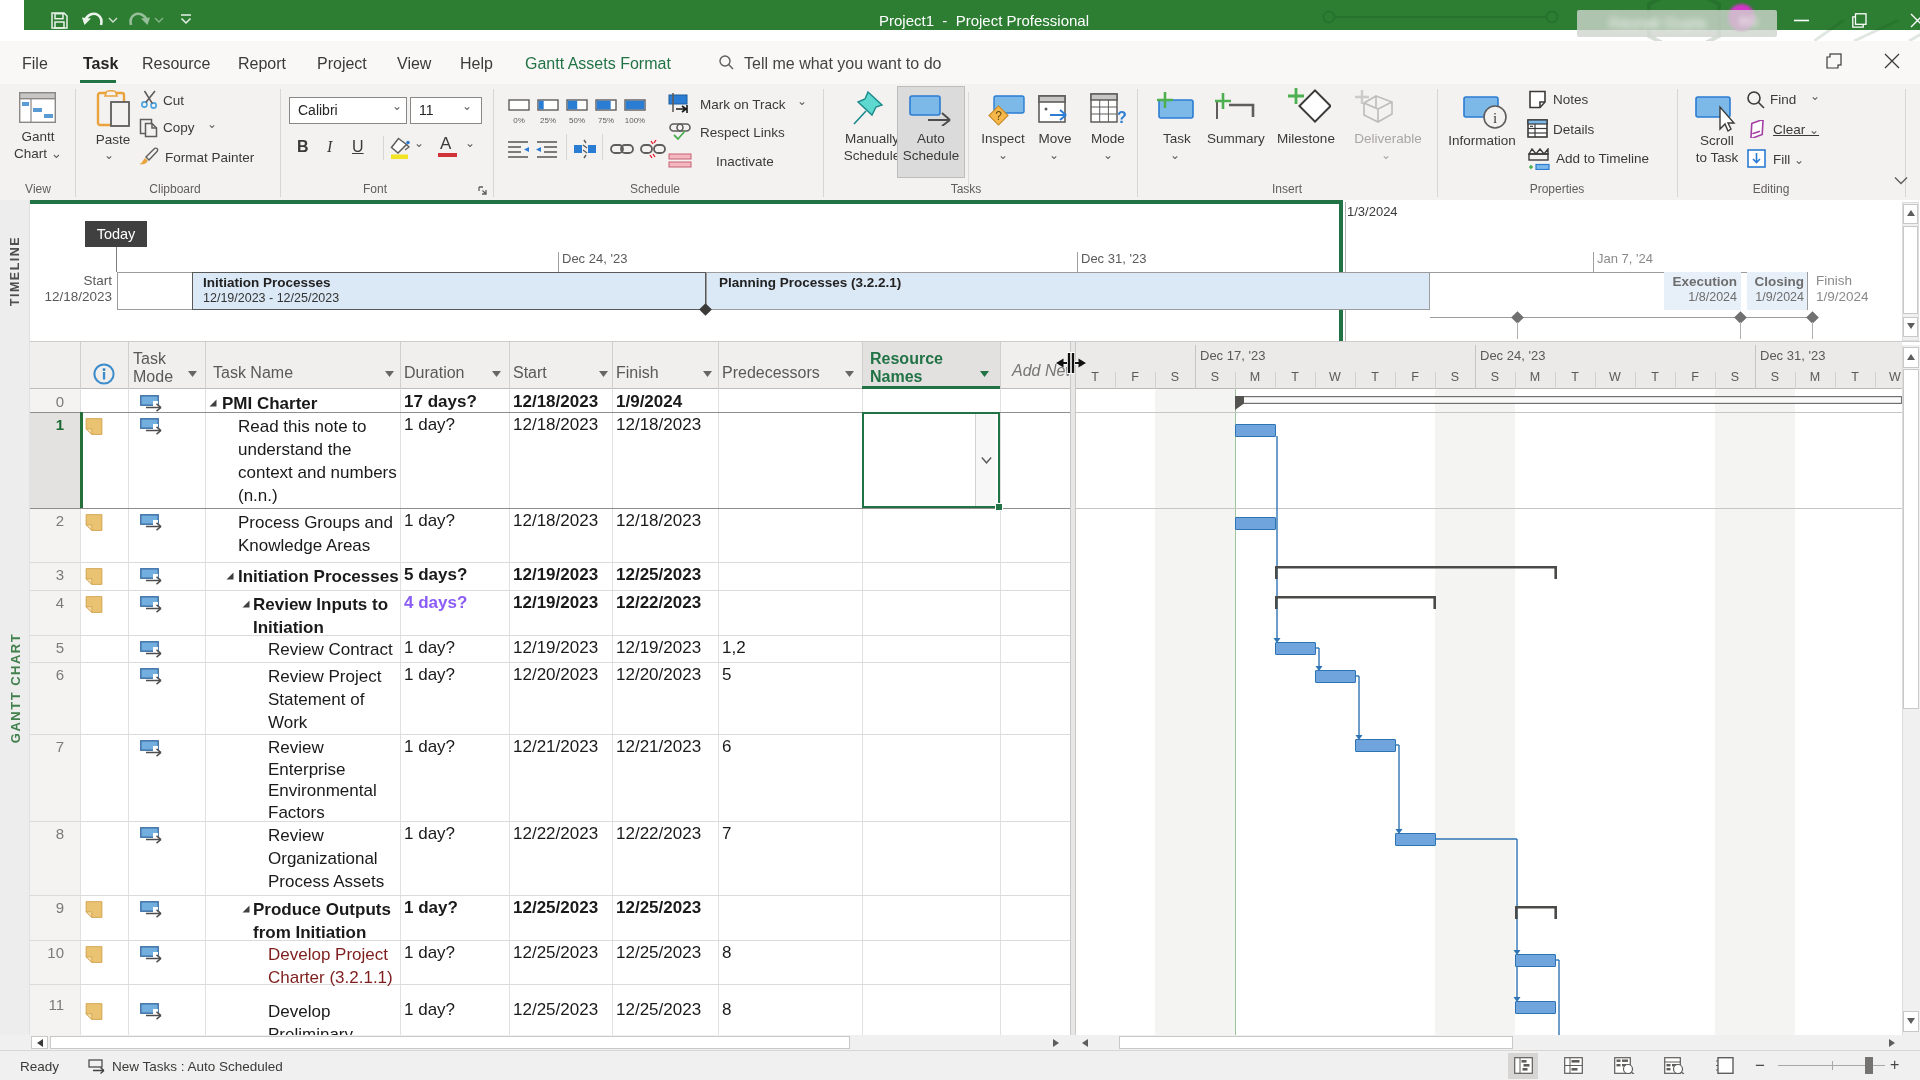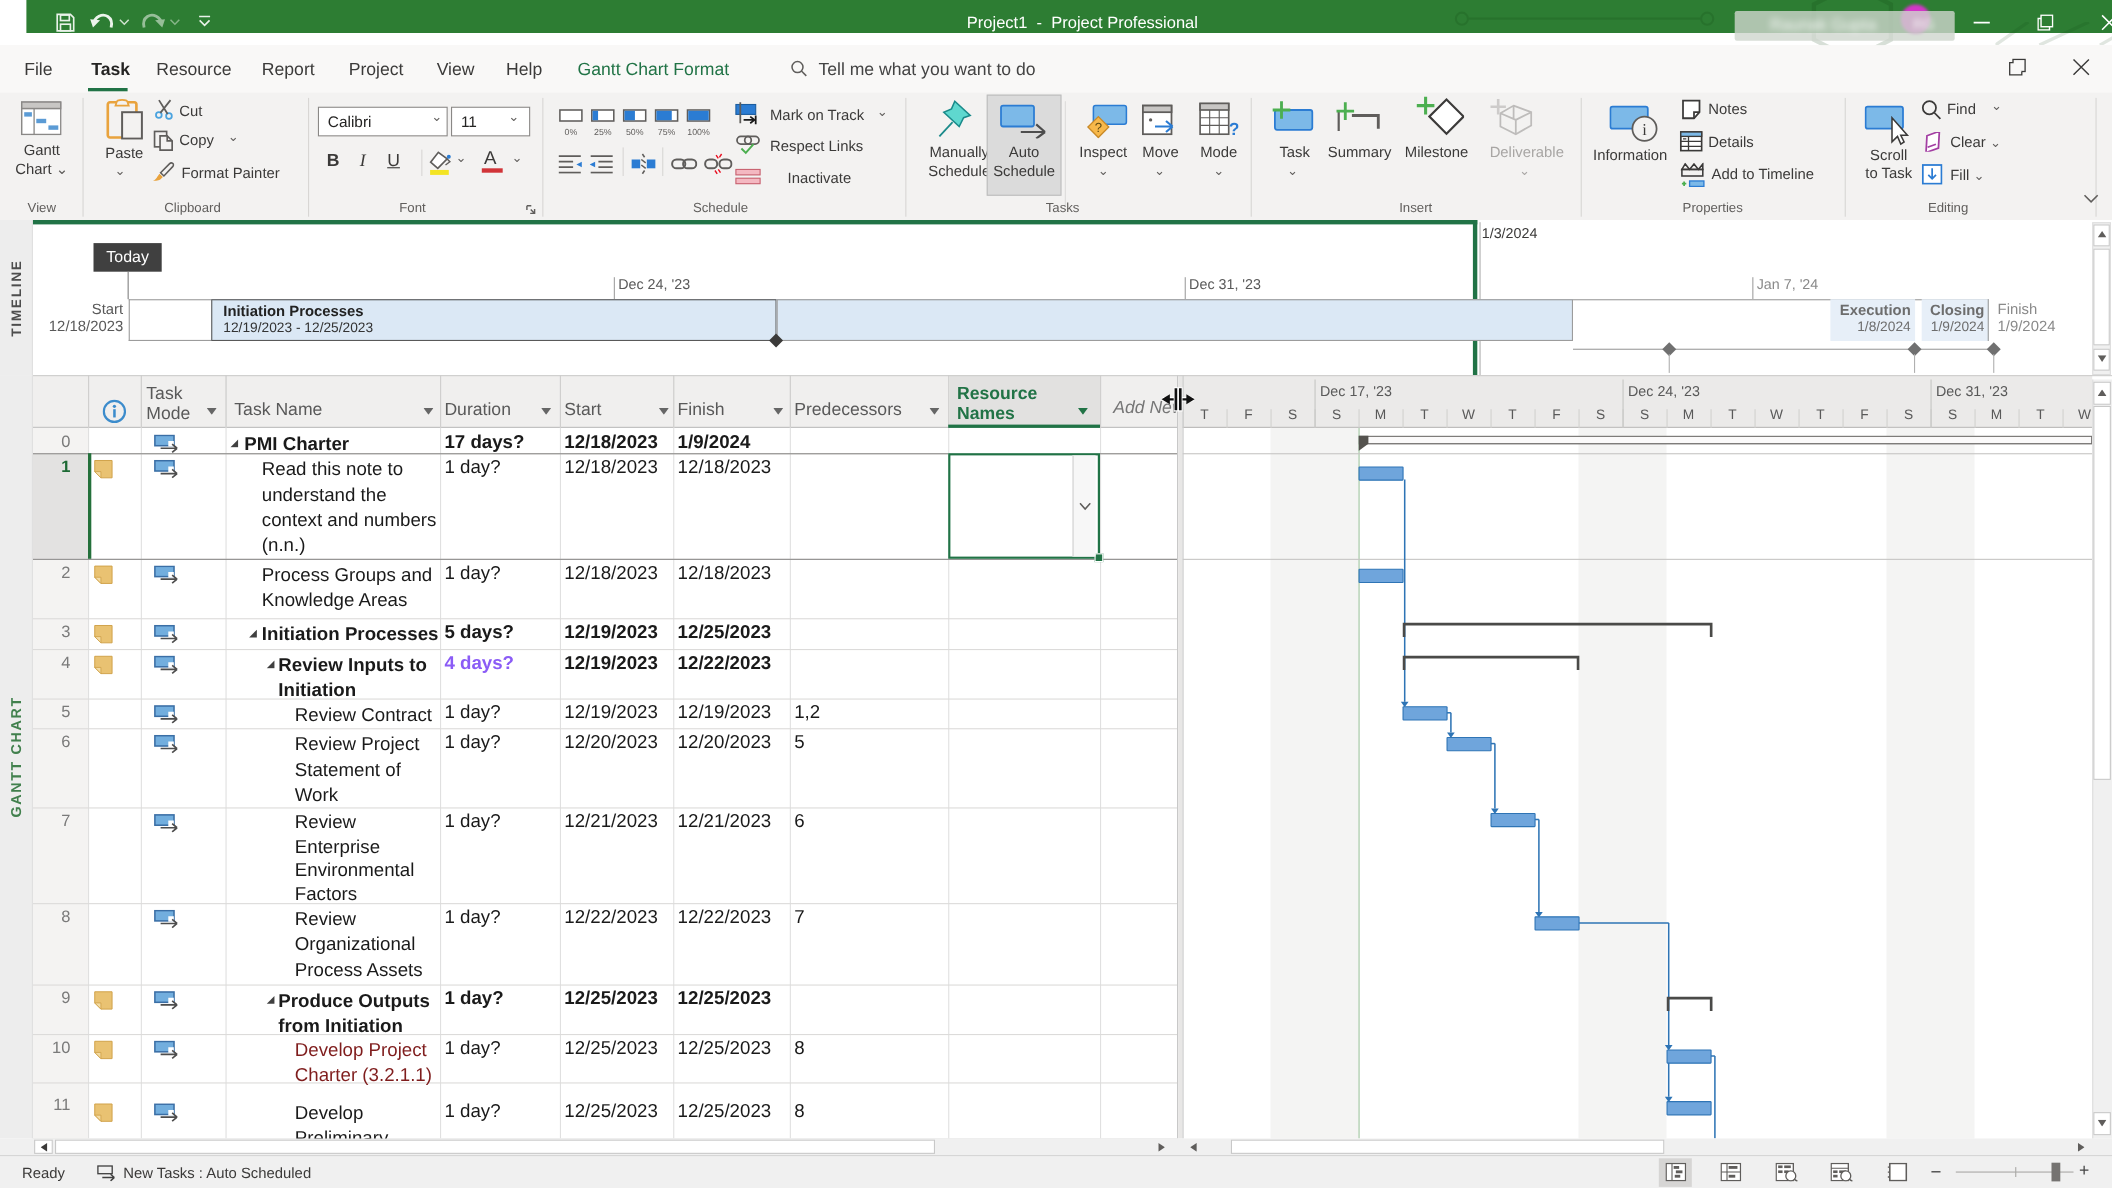--- a/index.html
+++ b/index.html
@@ -87,21 +87,21 @@
   </div>
   <div id="menurow">
     <div class="menuitem" style="left:22px;">File</div>
     <div class="menuitem" style="left:83px;font-weight:bold;color:#252423;">Task</div>
     <div class="abs" style="left:80px;top:39px;width:36px;height:3px;background:#217346;"></div>
     <div class="menuitem" style="left:142px;">Resource</div>
     <div class="menuitem" style="left:238px;">Report</div>
     <div class="menuitem" style="left:317px;">Project</div>
     <div class="menuitem" style="left:397px;">View</div>
     <div class="menuitem" style="left:460px;">Help</div>
-    <div class="menuitem" style="left:525px;color:#217346;">Gantt Chart Format</div>
+    <div class="menuitem" style="left:525px;color:#217346;">Gantt Assets Format</div>
     <svg class="abs" style="left:718px;top:13px;" width="17" height="17" viewBox="0 0 17 17">
         <circle cx="7" cy="7" r="5" fill="none" stroke="#605e5c" stroke-width="1.4"></circle>
         <line x1="10.6" y1="10.6" x2="15" y2="15" stroke="#605e5c" stroke-width="1.4"></line>
       </svg>
     <div class="menuitem" style="left:744px;color:#444;">Tell me what you want to do</div>
     <svg class="abs" style="left:1826px;top:12px;" width="16" height="16" viewBox="0 0 16 16">
         <rect x="4" y="1" width="11" height="11" fill="none" stroke="#3b3a39" stroke-width="1.2"></rect>
         <path d="M4 4 H1 V15 H12 V12" fill="#f9f8f7" stroke="#3b3a39" stroke-width="1.2"></path>
       </svg>
     <svg class="abs" style="left:1884px;top:12px;" width="16" height="16" viewBox="0 0 16 16">
@@ -363,21 +363,21 @@
     <svg class="abs" style="left:1746px;top:6px;" width="20" height="20" viewBox="0 0 20 20">
         <circle cx="8" cy="8" r="6" fill="none" stroke="#3b3a39" stroke-width="1.6"></circle>
         <line x1="12.5" y1="12.5" x2="18" y2="18" stroke="#3b3a39" stroke-width="1.6"></line>
       </svg>
     <div class="btnlabel abs" style="left:1770px;top:7px;">Find</div>
     <div class="abs chev" style="left:1810px;top:5px;font-size:12px;">⌄</div>
     <svg class="abs" style="left:1746px;top:36px;" width="22" height="18" viewBox="0 0 22 18">
         <path d="M8 2 L20 2 L14 16 L2 16 Z" fill="#fff" stroke="#a33fa3" stroke-width="1.6" transform="rotate(-20 11 9)"></path>
         <path d="M5 12 L13 12" stroke="#a33fa3" stroke-width="1.6" transform="rotate(-20 11 9)"></path>
       </svg>
-    <div class="btnlabel abs" style="left:1773px;top:37px;">Clear <span class="chev" style="font-size:12px;">⌄</span></div>
+    <div class="btnlabel abs" style="left:1773px;top:37px;text-decoration:underline;">Clear <span class="chev" style="font-size:12px;">⌄</span></div>
     <svg class="abs" style="left:1747px;top:65px;" width="19" height="19" viewBox="0 0 19 19">
         <rect x="1" y="1" width="17" height="17" fill="#fff" stroke="#2b7cd3" stroke-width="1.6"></rect>
         <path d="M9.5 4 V13 M6 10 L9.5 13.5 L13 10" fill="none" stroke="#2b7cd3" stroke-width="1.6"></path>
       </svg>
     <div class="btnlabel abs" style="left:1773px;top:67px;">Fill <span class="chev" style="font-size:12px;">⌄</span></div>
     <svg class="abs" style="left:1894px;top:92px;" width="14" height="9" viewBox="0 0 14 9">
         <path d="M1 1.5 L7 7.5 L13 1.5" fill="none" stroke="#605e5c" stroke-width="1.4"></path>
       </svg>
   </div>
   <div id="timeline">
@@ -403,20 +403,21 @@
     <div class="abs" style="left:40px;top:73px;width:72px;text-align:right;font-size:13.5px;color:#595959;line-height:15.5px;">Start<br>12/18/2023</div>
     <div class="abs" style="left:1816px;top:73px;width:80px;font-size:13.5px;color:#8a8a8a;line-height:15.5px;">Finish<br>1/9/2024</div>
 
     <div class="abs" style="left:117px;top:72px;width:1313px;height:38px;background:#fff;border-top:1px solid #9c9c9c;border-bottom:1px solid #9c9c9c;border-left:1px solid #9c9c9c;"></div>
       <div class="abs" style="left:1430px;top:72px;width:378px;height:38px;background:#fff;border-top:1px solid #9c9c9c;"></div>
     <div class="abs" style="left:192px;top:72px;width:514px;height:38px;background:#dbe8f5;border:1.5px solid #595959;padding:2px 0 0 10px;">
       <div style="font-size:13.5px;font-weight:bold;color:#222;">Initiation Processes</div>
       <div style="font-size:12.5px;color:#333;margin-top:1px;">12/19/2023 - 12/25/2023</div>
     </div>
     <div class="abs" style="left:706px;top:72px;width:724px;height:38px;background:#dbe8f5;border:1px solid #9c9c9c;padding:2px 0 0 12px;">
+      <div style="font-size:13.5px;font-weight:bold;color:#222;">Planning Processes (3.2.2.1)</div>
     </div>
     <div class="abs" style="left:1664px;top:72px;width:77px;height:38px;background:#e7eff8;padding:2px 0 0 0;text-align:right;">
       <div style="font-size:13.5px;font-weight:bold;color:#6d6d6d;padding-right:4px;">Execution</div>
       <div style="font-size:12.5px;color:#6d6d6d;margin-top:1px;padding-right:4px;">1/8/2024</div>
     </div>
     <div class="abs" style="left:1747px;top:72px;width:61px;height:38px;background:#e7eff8;border-right:1px solid #9c9c9c;padding:2px 0 0 0;text-align:right;">
       <div style="font-size:13.5px;font-weight:bold;color:#6d6d6d;padding-right:3px;">Closing</div>
       <div style="font-size:12.5px;color:#6d6d6d;margin-top:1px;padding-right:3px;">1/9/2024</div>
     </div>
 

